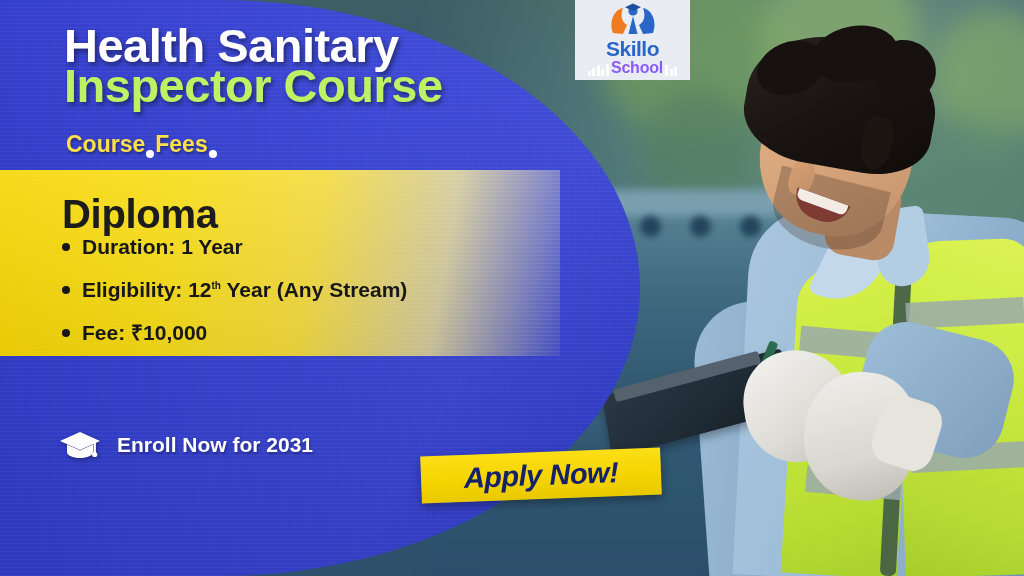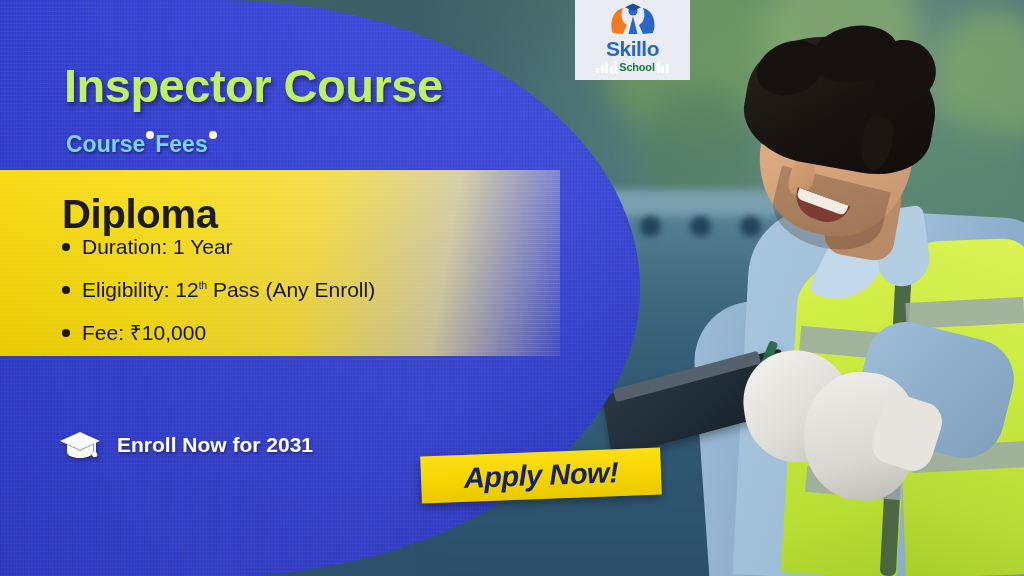--- a/index.html
+++ b/index.html
@@ -388,25 +388,25 @@
     color: #bef264;
     letter-spacing: -0.5px;
     text-shadow: 2px 3px 5px rgba(0,0,0,.45);
     white-space: nowrap;
   }
   .subtitle {
     position: absolute;
     left: 66px; top: 131px;
     font-size: 23px;
     font-weight: bold;
-    color: #7dd3fc;
+    color: #fde047;
     text-shadow: 1px 2px 3px rgba(0,0,0,.4);
     white-space: nowrap;
     display: flex;
-    align-items: flex-start;
+    align-items: flex-end;
     gap: 1px;
   }
   .subtitle .dot {
     display: inline-block;
     width: 8px; height: 8px;
     border-radius: 50%;
     background: #ffffff;
   }
 
   .diploma {
@@ -418,21 +418,21 @@
     letter-spacing: -0.3px;
   }
   .bullets {
     position: absolute;
     left: 62px; top: 236px;
     list-style: none;
     margin: 0; padding: 0;
   }
   .bullets li {
     font-size: 21px;
-    font-weight: normal;
+    font-weight: bold;
     color: #17171a;
     line-height: 1;
     margin-bottom: 22px;
     white-space: nowrap;
     position: relative;
     padding-left: 20px;
   }
   .bullets li::before {
     content: "";
     position: absolute;
@@ -511,23 +511,23 @@
   }
   .logo-school-row {
     display: flex;
     align-items: flex-end;
     gap: 2px;
     margin-top: 1px;
   }
   .logo-bars { display: flex; align-items: flex-end; gap: 1.5px; height: 13px; }
   .logo-bars i { display: block; width: 3px; background: #ffffff; }
   .logo-school {
-    font-size: 11px;
-    font-weight: bold;
-    color: #15803d;
+    font-size: 16px;
+    font-weight: bold;
+    color: #8b5cf6;
     line-height: 1;
     letter-spacing: -0.2px;
   }
 </style>
 </head>
 <body>
 
 <div class="banner">
 
   <div class="photo-layer">
@@ -581,34 +581,35 @@
     <div class="glove-a"></div>
     <div class="glove-b"></div>
     <div class="glove-cuff"></div>
   </div>
 
   <div class="blue-panel"></div>
   <div class="yellow-band"></div>
 
   <div class="content">
 
+    <div class="title-1">Health Sanitary</div>
     <div class="title-2">Inspector Course</div>
 
     <div class="subtitle">
       <span>Course</span>
       <span class="dot"></span>
       <span>Fees</span>
       <span class="dot"></span>
     </div>
 
     <div class="diploma">Diploma</div>
 
     <ul class="bullets">
       <li>Duration: 1 Year</li>
-      <li><span>Eligibility: 12</span><sup>th</sup><span> Pass (Any Enroll)</span></li>
+      <li><span>Eligibility: 12</span><sup>th</sup><span> Year (Any Stream)</span></li>
       <li>Fee: ₹10,000</li>
     </ul>
 
 
     <div class="feature feature-2">
       <span class="icon-box">
         <svg width="42" height="32" viewBox="0 0 42 32" aria-hidden="true">
           <path d="M21 3 L41 12 L21 21 L1 12 Z" fill="#ffffff"></path>
           <path d="M8 15.5 L8 23 C8 26.6 14 29 21 29 C28 29 34 26.6 34 23 L34 15.5 L21 21.6 Z" fill="#ffffff"></path>
           <rect x="34.5" y="13" width="2.4" height="11" fill="#ffffff"></rect>

